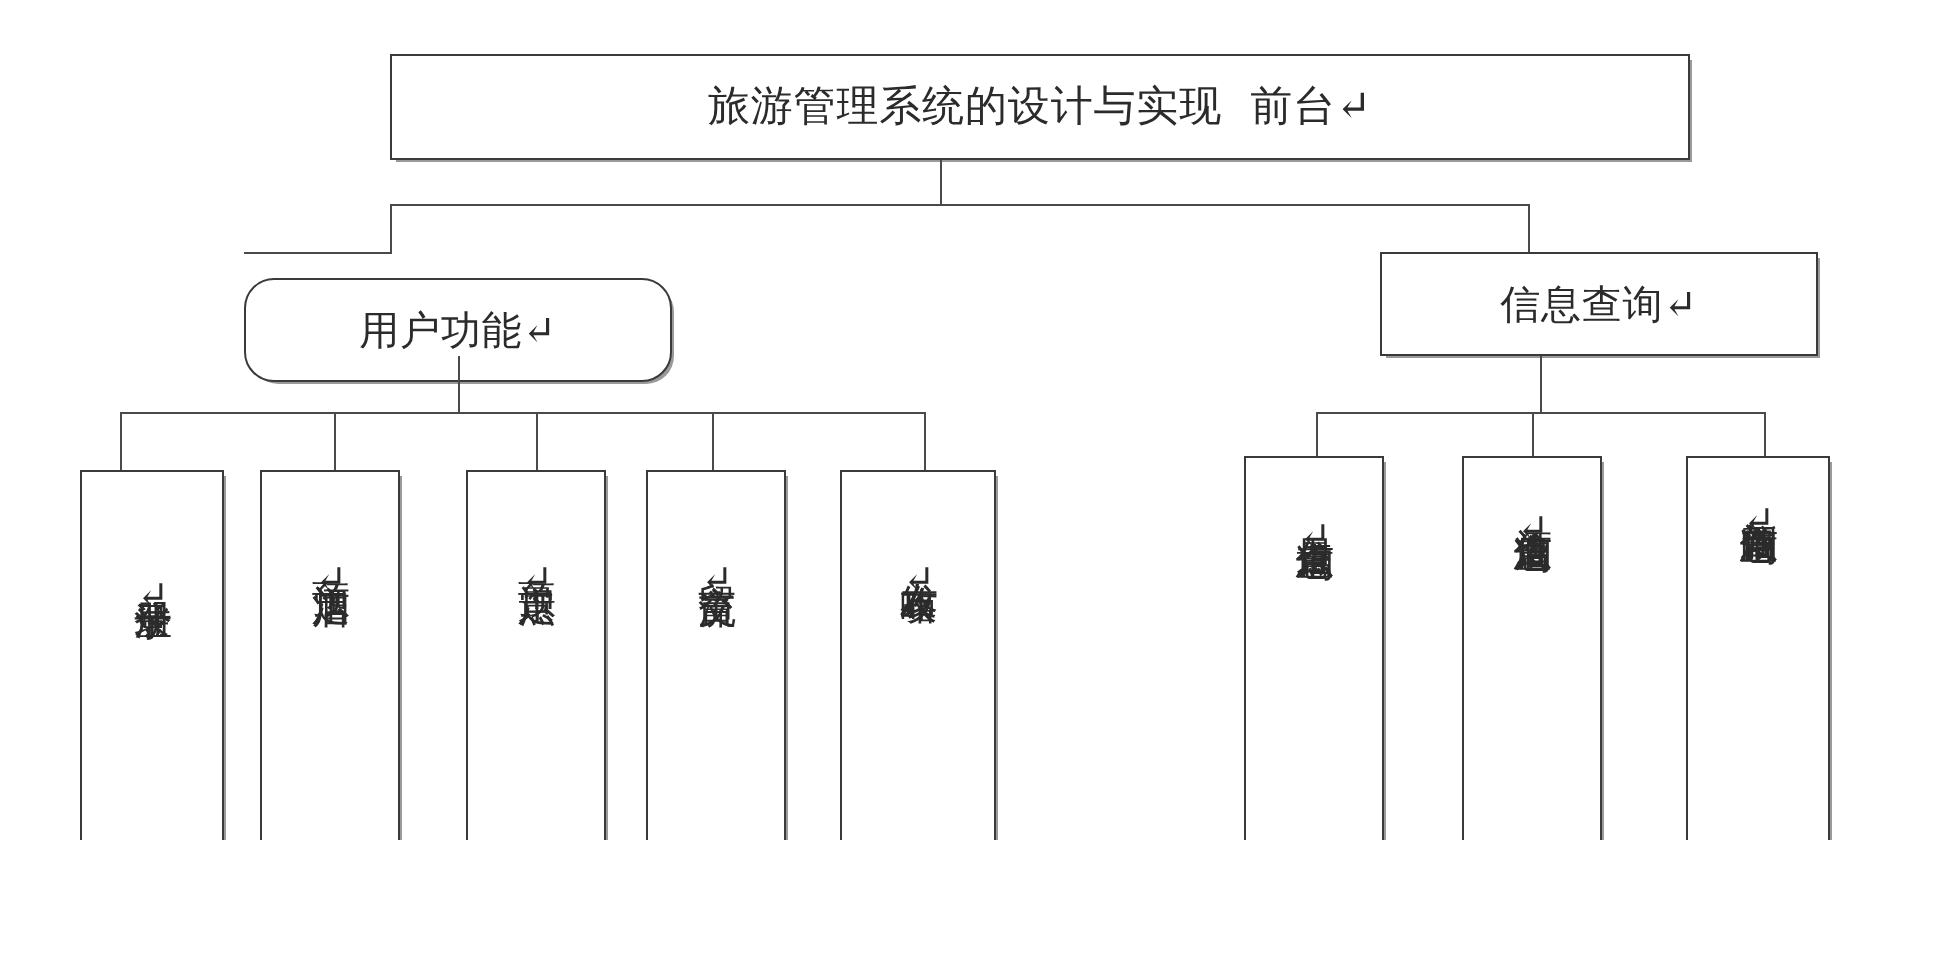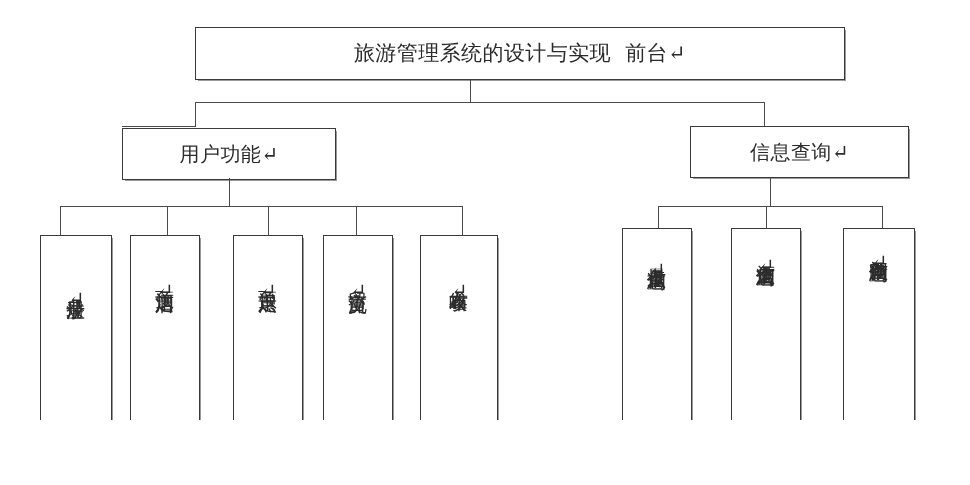--- a/index.html
+++ b/index.html
@@ -90,21 +90,21 @@
 
   <div class="edge v" style="left:470px; top:80px; height:23px;"></div>
 
   <div class="edge h" style="left:195px; top:102px; width:570px;"></div>
   <div class="edge v" style="left:195px; top:102px; height:24px;"></div>
   <div class="edge v" style="left:764px; top:102px; height:24px;"></div>
 
   <div class="edge h" style="left:122px; top:126px; width:74px;"></div>
   <div class="edge h" style="left:764px; top:126px; width:118px;"></div>
 
-  <div class="node horizontal shadowed" style="left:122px; top:128px; width:214px; height:52px;">
+  <div class="node horizontal shadowed" style="left:122px; top:139px; width:214px; height:52px;border-radius:15px;">
     <span class="node-label">用户功能↵</span>
   </div>
 
   <div class="node horizontal shadowed" style="left:662px; top:126px; width:219px; height:52px;margin-left:28px;">
     <span class="node-label">信息查询↵</span>
   </div>
 
   <div class="edge v" style="left:229px; top:178px; height:28px;"></div>
   <div class="edge h" style="left:60px; top:206px; width:403px;"></div>
   <div class="edge v" style="left:60px; top:206px; height:29px;"></div>

